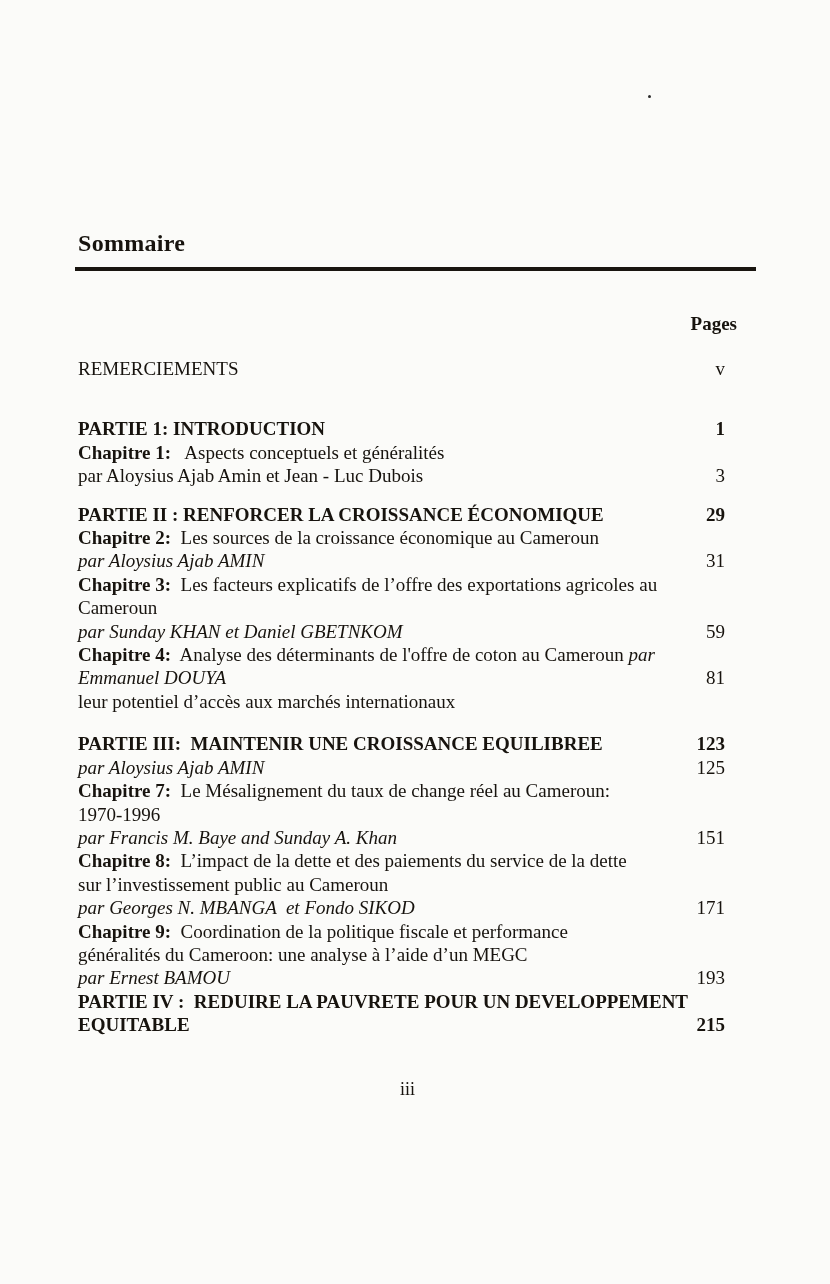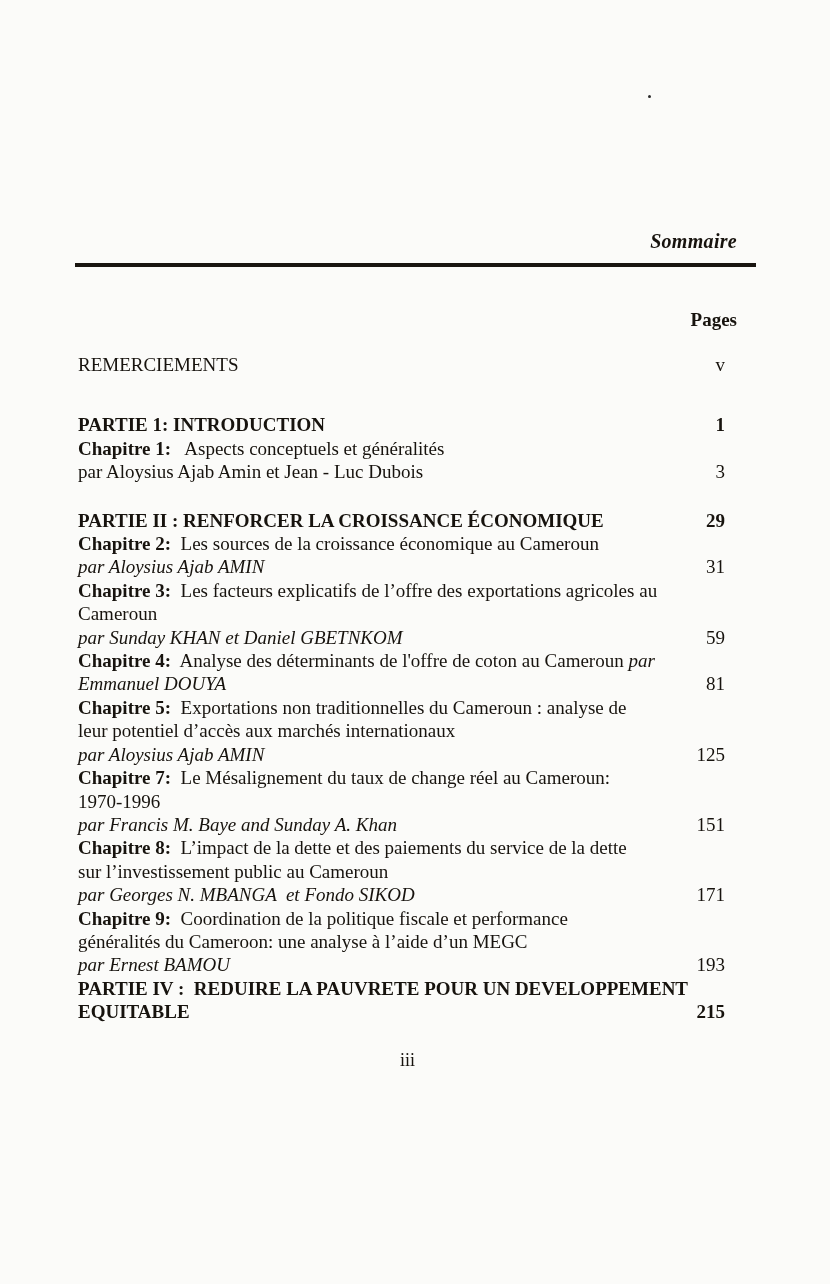--- a/index.html
+++ b/index.html
@@ -5,32 +5,32 @@
   * { margin:0; padding:0; box-sizing:border-box; }
   html,body { width:830px; height:1284px; }
   body {
     background:#fbfbf9;
     color:#17130e;
     font-family:"Liberation Serif","DejaVu Serif",serif;
     position:relative;
     overflow:hidden;
   }
   .page { position:absolute; inset:0; padding:230px 93px 0 78px; }
-  .title { text-align:right; font-weight:bold; font-size:20px; letter-spacing:.3px;font-style:italic; }
+  .title { text-align:left; font-weight:bold; font-size:24px; letter-spacing:.3px; }
   .rule { height:4px; background:#191510; margin:10px -19px 0 -3px; }
   .pages-row { display:flex; justify-content:flex-end; margin-top:42px;
                font-weight:bold; font-size:19px; }
   .list { margin-top:22px; font-size:19px; }
   .row { display:flex; align-items:center; line-height:23.4px; }
   .txt { flex:1 1 auto; white-space:pre; }
   .pg  { flex:0 0 auto; min-width:40px; text-align:right; padding-right:12px; }
   .b { font-weight:bold; }
   .i { font-style:italic; }
   .r { font-weight:normal; font-style:normal; }
-  .footer { margin-top:26px; text-align:center; font-size:18px; }
+  .footer { margin-top:42px; text-align:center; font-size:18px; }
   .dot { position:absolute; left:648px; top:95px; width:3px; height:3px;
          border-radius:50%; background:#2b2b2b; }
 </style>
 </head>
 <body>
 
 <div class="page">
   <div class="dot"></div>
 
   <div class="title">Sommaire</div>
@@ -51,21 +51,21 @@
         <span class="pg b">1</span>
       </div>
       <div class="row">
         <span class="txt"><span class="b">Chapitre 1:</span><span class="r">   Aspects conceptuels et généralités</span></span>
         <span class="pg"></span>
       </div>
       <div class="row">
         <span class="txt"><span class="r">par Aloysius Ajab Amin et Jean - Luc Dubois</span></span>
         <span class="pg">3</span>
       </div>
-      <div class="row" style="margin-top: 25px;">
+      <div class="row" style="margin-top: 15px;">
         <span class="txt"><span class="b">PARTIE II : RENFORCER LA CROISSANCE ÉCONOMIQUE</span></span>
         <span class="pg b">29</span>
       </div>
       <div class="row">
         <span class="txt"><span class="b">Chapitre 2:</span><span class="r">  Les sources de la croissance économique au Cameroun</span></span>
         <span class="pg"></span>
       </div>
       <div class="row">
         <span class="txt"><span class="i">par Aloysius Ajab AMIN</span></span>
         <span class="pg">31</span>
@@ -84,26 +84,26 @@
       </div>
       <div class="row">
         <span class="txt"><span class="b">Chapitre 4:</span><span class="r">  Analyse des déterminants de l'offre de coton au Cameroun </span><span class="i">par</span></span>
         <span class="pg"></span>
       </div>
       <div class="row">
         <span class="txt"><span class="i">Emmanuel DOUYA</span></span>
         <span class="pg">81</span>
       </div>
       <div class="row">
-        <span class="txt"><span class="b">Chapitre 5:</span><span class="r">  Exportations non traditionnelles du Cameroun : analyse de</span></span>
+        <span class="txt"><span class="r">leur potentiel d’accès aux marchés internationaux</span></span>
         <span class="pg"></span>
       </div>
-      <div class="row">
-        <span class="txt"><span class="r">leur potentiel d’accès aux marchés internationaux</span></span>
-        <span class="pg"></span>
+      <div class="row" style="margin-top: 19px;">
+        <span class="txt"><span class="b">PARTIE III:  MAINTENIR UNE CROISSANCE EQUILIBREE</span></span>
+        <span class="pg b">123</span>
       </div>
       <div class="row">
         <span class="txt"><span class="i">par Aloysius Ajab AMIN</span></span>
         <span class="pg">125</span>
       </div>
       <div class="row">
         <span class="txt"><span class="b">Chapitre 7:</span><span class="r">  Le Mésalignement du taux de change réel au Cameroun:</span></span>
         <span class="pg"></span>
       </div>
       <div class="row">

